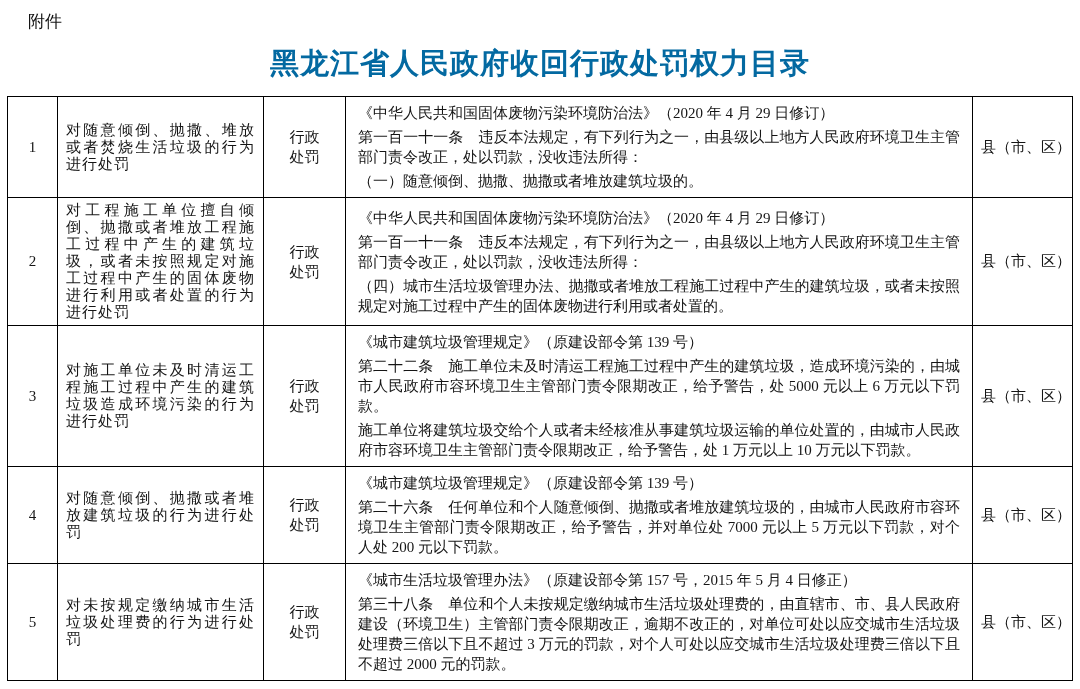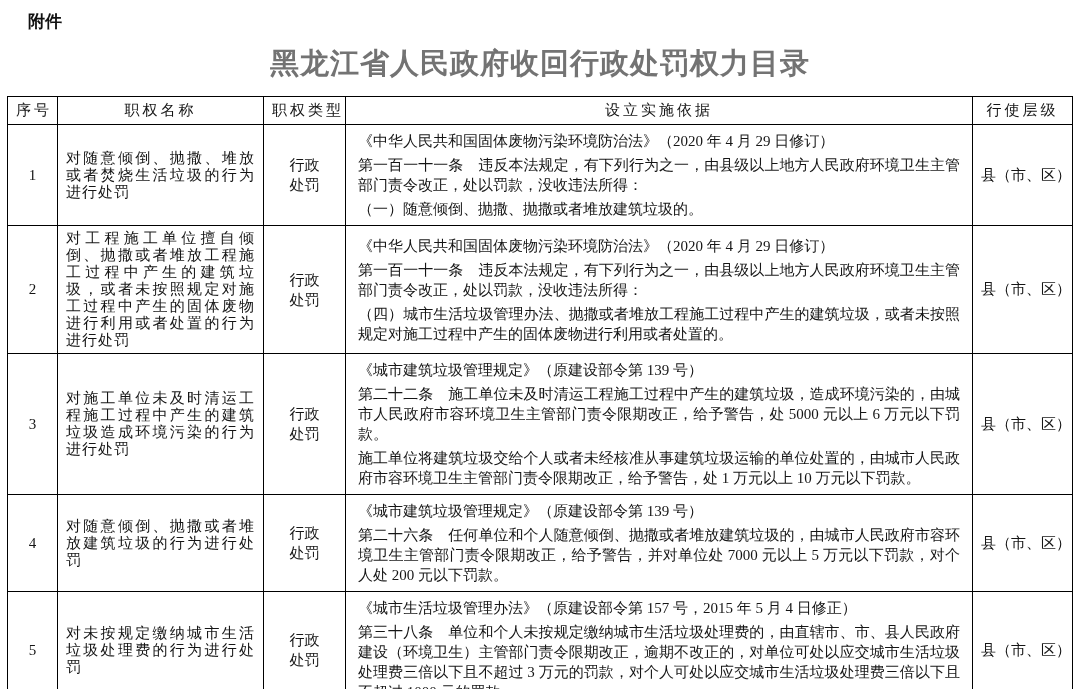--- a/index.html
+++ b/index.html
@@ -8,30 +8,30 @@
     background: #ffffff;
     width: 1080px;
     height: 689px;
     overflow: hidden;
     color: #151515;
     font-family: "Liberation Serif", serif;
   }
   .attachment {
     padding: 10px 16px 0 28px;
     font-family: "Liberation Sans", sans-serif;
-    font-weight: bold;
+    font-weight: normal;
     font-size: 17px;
     color: #111;
   }
   .doc-title {
     text-align: center;
     font-family: "Liberation Sans", sans-serif;
     font-weight: bold;
     font-size: 29px;
-    color: #737373;
+    color: #0369a1;
     margin: 11px 0 12px 0;
     letter-spacing: 1px;
   }
   table.catalog {
     border-collapse: collapse;
     table-layout: fixed;
     margin-left: 7px;
     width: 1065px;
   }
   table.catalog td, table.catalog th {
@@ -87,27 +87,20 @@
 
 <table class="catalog">
   <colgroup>
     <col style="width:50px">
     <col style="width:206px">
     <col style="width:82px">
     <col style="width:627px">
     <col style="width:100px">
   </colgroup>
   <tbody>
-    <tr class="hrow">
-      <th class="hdr">序号</th>
-      <th class="hdr">职权名称</th>
-      <th class="hdr">职权类型</th>
-      <th class="hdr">设立实施依据</th>
-      <th class="hdr">行使层级</th>
-    </tr>
 
     <tr class="row-1">
       <td class="c-index">1</td>
       <td class="c-name">对随意倾倒、抛撒、堆放或者焚烧生活垃圾的行为进行处罚</td>
       <td class="c-type">
           <div class="type-wrap">行政处罚</div>
         </td>
       <td class="c-basis">
         <p>《中华人民共和国固体废物污染环境防治法》（2020 年 4 月 29 日修订）</p>
         <p>第一百一十一条　违反本法规定，有下列行为之一，由县级以上地方人民政府环境卫生主管部门责令改正，处以罚款，没收违法所得：</p>
@@ -158,18 +151,18 @@
     </tr>
 
     <tr class="row-5">
       <td class="c-index">5</td>
       <td class="c-name">对未按规定缴纳城市生活垃圾处理费的行为进行处罚</td>
       <td class="c-type">
           <div class="type-wrap">行政处罚</div>
         </td>
       <td class="c-basis">
         <p>《城市生活垃圾管理办法》（原建设部令第 157 号，2015 年 5 月 4 日修正）</p>
-        <p>第三十八条　单位和个人未按规定缴纳城市生活垃圾处理费的，由直辖市、市、县人民政府建设（环境卫生）主管部门责令限期改正，逾期不改正的，对单位可处以应交城市生活垃圾处理费三倍以下且不超过 3 万元的罚款，对个人可处以应交城市生活垃圾处理费三倍以下且不超过 1000 元的罚款。</p>
+        <p>第三十八条　单位和个人未按规定缴纳城市生活垃圾处理费的，由直辖市、市、县人民政府建设（环境卫生）主管部门责令限期改正，逾期不改正的，对单位可处以应交城市生活垃圾处理费三倍以下且不超过 3 万元的罚款，对个人可处以应交城市生活垃圾处理费三倍以下且不超过 2000 元的罚款。</p>
       </td>
       <td class="c-level">县（市、区）</td>
     </tr>
   </tbody>
 </table>
 
 </body></html>

